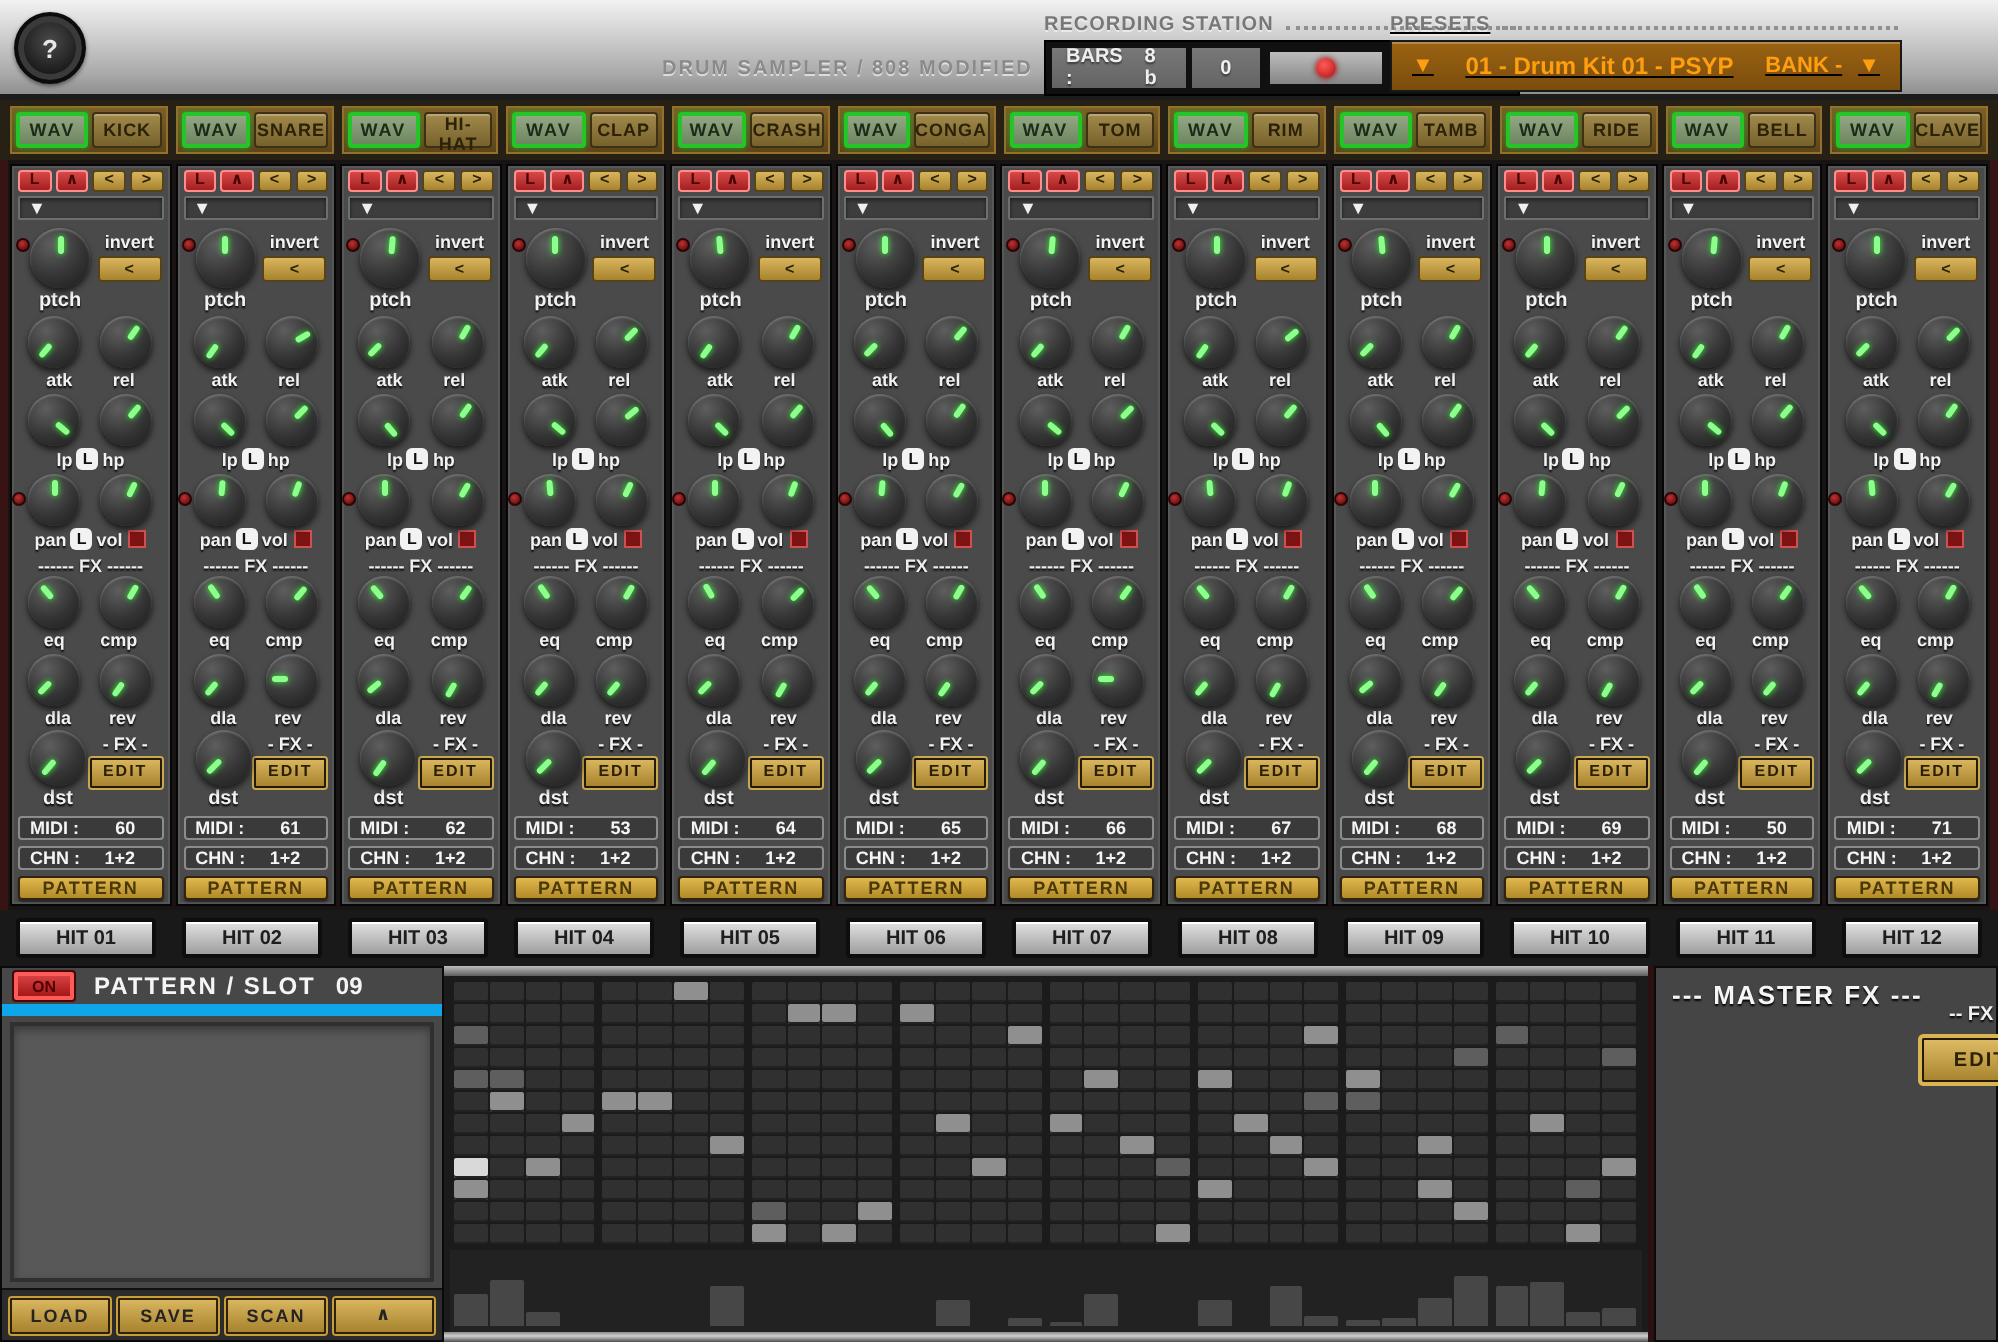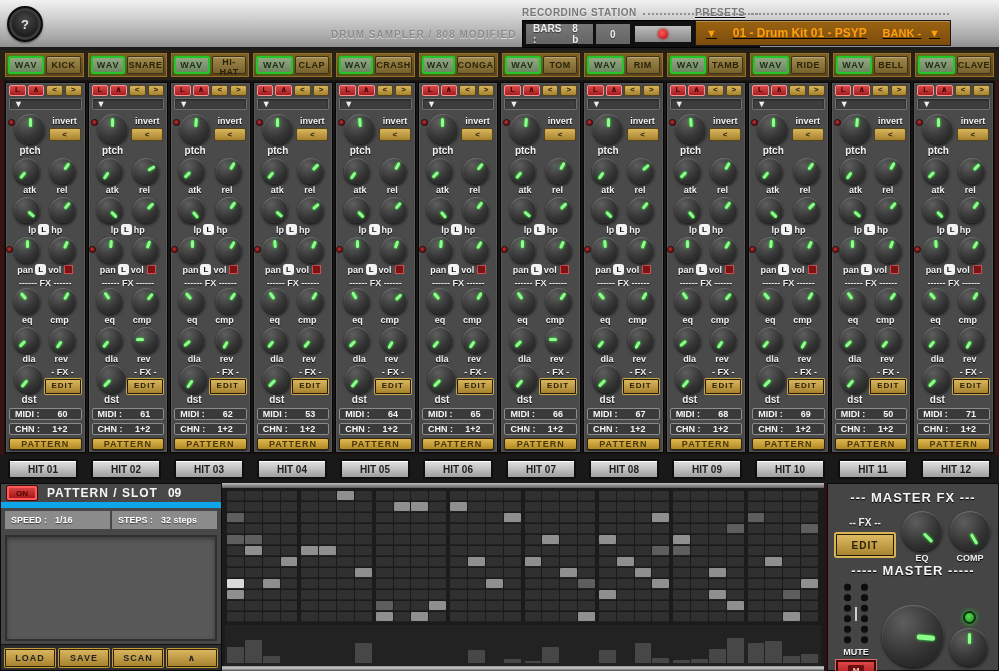--- a/index.html
+++ b/index.html
@@ -165,21 +165,21 @@
   .cell { flex: 1; margin-right: 1px; border-radius: 1px; background: #303030;
     box-shadow: inset 0 -1px 0 #222; }
   .cell.gs { margin-left: 3px; }
   .cell.l1 { background: #5e5e5e; } .cell.l2 { background: #8f8f8f; } .cell.l3 { background: #d9d9d9; }
   .velwrap { flex: 1; display: flex; align-items: flex-end; padding: 2px 2px 3px; background: #222; }
   .vbar { flex: 1; margin-right: 1px; background: #474747; border-radius: 1px 1px 0 0; }
   .vbar.gs { margin-left: 3px; }
 
   
   .master { width: 172px; background: #454545; border: 1px solid #0a0a0a;
-    display: flex; flex-direction: column; padding: 6px 8px 4px; }
+    display: flex; padding: 6px 8px 4px; }
   .mtitle { text-align: center; color: #f5f5f5; font-size: 13px; font-weight: bold;
     letter-spacing: 1px; text-shadow: 0 1px 1px #000; white-space: nowrap; }
   .mfxrow { display: flex; align-items: flex-start; gap: 8px; margin-top: 6px; }
   .mfxleft { display: flex; flex-direction: column; align-items: center; gap: 6px; padding-top: 6px; }
   .mfxlab { color: #f0f0f0; font-size: 10px; font-weight: bold; text-shadow: 0 1px 1px #000; }
   .editbig { width: 58px; height: 22px; font-size: 10px; font-weight: bold; letter-spacing: 1px;
     color: #2b2104; background: linear-gradient(#dcba62,#aa8530); border: 1px solid #241b06;
     box-shadow: 0 0 0 2px #d8b452; border-radius: 1px; }
   .mknobcol { display: flex; flex-direction: column; align-items: center; gap: 2px; }
   .mklab { color: #f0f0f0; font-size: 9px; font-weight: bold; text-shadow: 0 1px 1px #000; }
@@ -2211,30 +2211,20 @@
     </div>
 
   <div class="bottom">
 
     <div class="ppanel">
       <div class="ptitle">
         <button class="onbtn">ON</button>
         <span class="t1">PATTERN / SLOT</span>
         <span class="t2">09</span>
       </div>
-      <div class="speedrow">
-        <div class="speedcell">
-          <span>SPEED :</span>
-          <span>1/16</span>
-        </div>
-        <div class="speedcell">
-          <span>STEPS :</span>
-          <span>32 steps</span>
-        </div>
-      </div>
       <div class="pboxempty"></div>
       <div class="loadrow">
         <button class="smalltan">LOAD</button>
         <button class="smalltan">SAVE</button>
         <button class="smalltan">SCAN</button>
         <button class="smalltan">∧</button>
       </div>
     </div>
 
     <section class="sequencer">

